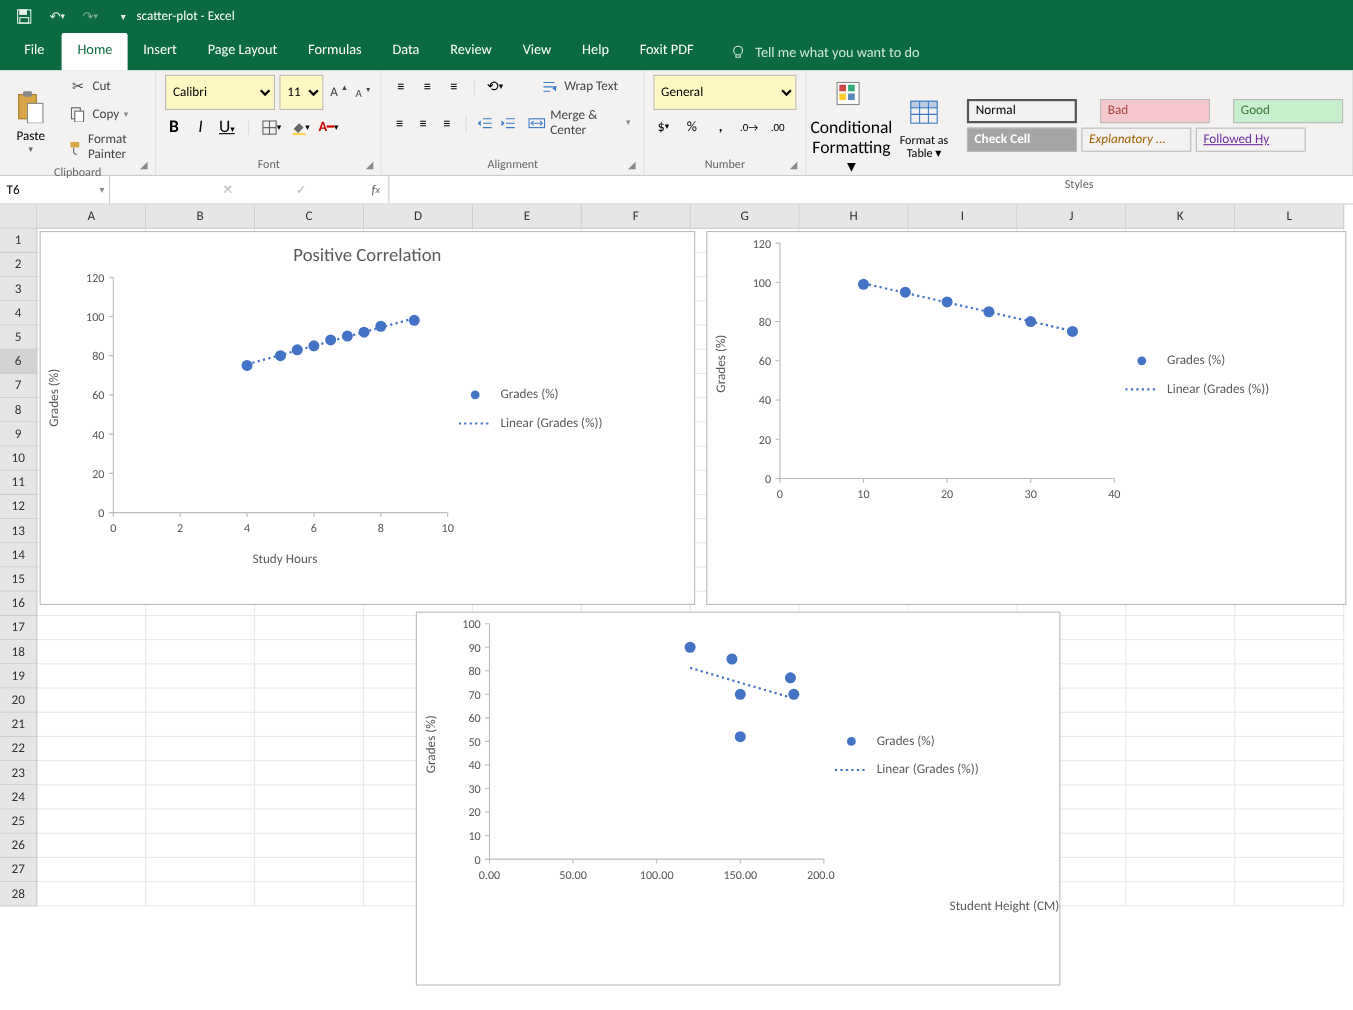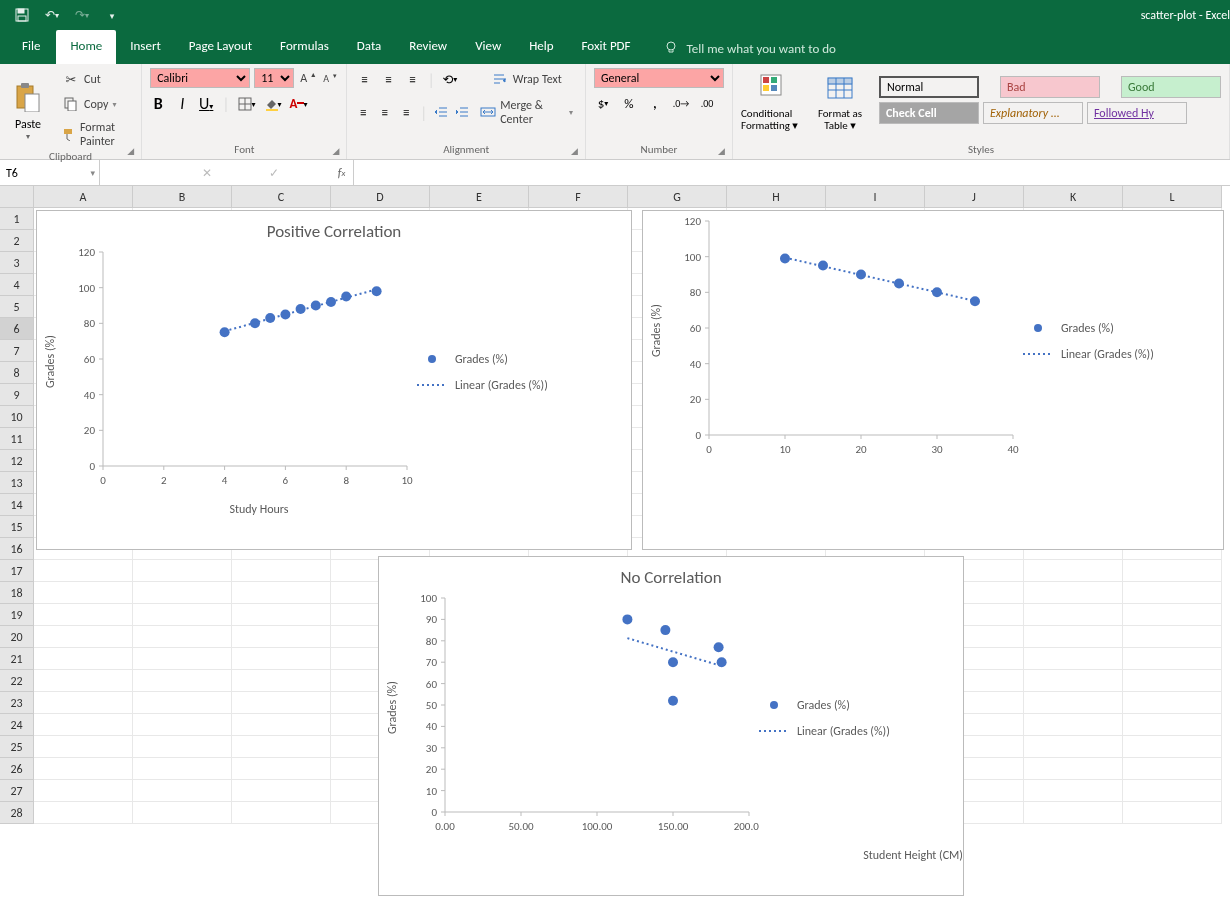--- a/index.html
+++ b/index.html
@@ -1,38 +1,38 @@
 <!DOCTYPE html>
 <html><head>
 <meta charset="utf-8">
 <style>
   * { box-sizing: border-box; margin: 0; padding: 0; font-family: "Segoe UI", Calibri, Arial, sans-serif; }
   html, body { width: 1230px; height: 918px; overflow: hidden; background: #fff; }
   
   .titlebar { height: 30px; background: #0b6a3f; color: #fff; display: flex; align-items: center; font-size: 12px; }
   .qa { display: flex; gap: 6px; align-items: center; padding-left: 10px; }
   .qa .tbtn { width: 24px; height: 22px; display:flex; align-items:center; justify-content:center; color:#fff; opacity:0.9; }
-  .title-center { flex: 1; text-align: right; }
+  .title-center { flex: 1; text-align: left; }
   
   .tabs { height: 34px; background: #0b6a3f; display:flex; align-items: stretch; padding-left: 6px; color:#fff; font-size:13px; }
   .tab { padding: 8px 14px 0 14px; cursor: default; }
   .tab.active { background: #fff; color: #0b6a3f; font-weight: 400; border-top-left-radius: 2px; border-top-right-radius:2px; }
   .file { padding: 8px 16px 0 16px; }
   .tell { display:flex; align-items:center; gap:8px; padding-left:18px; padding-top:2px; color:#cfe8db; }
   
   .ribbon { height: 96px; background: #f3f2f1; border-bottom: 1px solid #ccc; display:flex; }
   .group { border-right: 1px solid #e0e0e0; padding: 4px 8px 0 8px; display:flex; flex-direction:column; justify-content:space-between; position:relative; }
   .group-label { font-size: 11px; color:#666; text-align:center; padding-bottom: 3px; height:16px; }
   .launcher { position:absolute; right:2px; bottom:2px; width:12px; height:12px; font-size:9px; color:#888; }
   .row { display:flex; align-items: center; gap:4px; }
   .col { display:flex; flex-direction:column; }
   .btn { padding: 2px 4px; font-size: 12px; color:#444; display:flex; align-items:center; gap:4px; }
   .iconbox { width:18px; height:18px; display:inline-flex; align-items:center; justify-content:center; font-size:13px; }
   .bigicon { width:40px; height:40px; display:flex; align-items:center; justify-content:center; }
-  select, input.combo { font-size:12px; border:1px solid #bbb; background:#fca5a5; padding:1px 2px; height:20px; }
+  select, input.combo { font-size:12px; border:1px solid #bbb; background:#fef9c3; padding:1px 2px; height:32px; }
   .styles-cell { width:100px; height:22px; border:1px solid #bbb; font-size:12px; padding:2px 6px; display:flex; align-items:center; }
   
   .fbar { height: 26px; border-bottom: 1px solid #ccc; display:flex; align-items:stretch; font-size:12px;gap:45px; }
   .namebox { width: 100px; border-right:1px solid #ccc; display:flex; align-items:center; padding-left:6px; }
   .namebox .dd { margin-left:auto; margin-right:4px; color:#888; font-size:9px; }
   .fx { width: 24px; display:flex; align-items:center; justify-content:center; font-style:italic; border-right:1px solid #ccc; color:#666; }
   .fxcancel, .fxok { width:22px; display:flex; align-items:center; justify-content:center; color:#bbb; }
   .formula { flex:1; padding-left:6px; display:flex; align-items:center; }
   
   .grid { position: relative; display:grid; grid-template-columns: 34px repeat(12, 99px); grid-template-rows: 22px repeat(30, 22px); font-size: 12px; color:#333; }
@@ -247,21 +247,21 @@
       <div class="col" style="align-items:center;width:66px">
         <div class="bigicon">
             <svg width="30" height="30" viewBox="0 0 30 30">
               <rect x="2" y="2" width="20" height="20" fill="#fff" stroke="#888"></rect>
               <rect x="4" y="4" width="6" height="6" fill="#c44"></rect>
               <rect x="12" y="4" width="6" height="6" fill="#3a7"></rect>
               <rect x="4" y="12" width="6" height="6" fill="#fc3"></rect>
               <rect x="12" y="12" width="6" height="6" fill="#58b"></rect>
             </svg>
           </div>
-        <span style="font-size:11px;line-height:1.1"><span>Conditional Formatting</span> ▾</span>
+        <span style="font-size:16px;text-align:center;line-height:1.1"><span>Conditional Formatting</span> ▾</span>
       </div>
       <div class="col" style="align-items:center;width:58px">
         <div class="bigicon">
             <svg width="28" height="28" viewBox="0 0 28 28" fill="none" stroke="#3a7bc8">
               <rect x="2" y="4" width="24" height="20"></rect>
               <line x1="2" y1="10" x2="26" y2="10"></line>
               <line x1="2" y1="16" x2="26" y2="16"></line>
               <line x1="10" y1="4" x2="10" y2="24"></line>
               <line x1="18" y1="4" x2="18" y2="24"></line>
               <rect x="2" y="4" width="24" height="6" fill="#3a7bc8" opacity="0.3"></rect>
@@ -790,21 +790,20 @@
             <svg width="30" height="10">
               <line x1="0" y1="5" x2="30" y2="5" stroke="#4472c4" stroke-width="2" stroke-dasharray="2 3"></line>
             </svg>
             <span>Linear (Grades (%))</span>
           </div>
       </div>
     </div>
   </div>
 
   <div class="chart-card" style="left:378px; top:370px; width:586px; height:340px">
-    <div class="ctitle" style="margin-top:10px">No Correlation</div>
     <div style="display:flex">
       <div class="ytitle" style="height:220px;margin-top:10px;margin-left:6px">Grades (%)</div>
       <svg id="svg2" width="360" height="260">
           <line x1="42" y1="224" x2="46" y2="224" stroke="#bbb"></line>
           <text x="38" y="228" text-anchor="end" font-size="11">0</text>
           <line x1="42" y1="202.6" x2="46" y2="202.6" stroke="#bbb"></line>
           <text x="38" y="206.6" text-anchor="end" font-size="11">10</text>
           <line x1="42" y1="181.2" x2="46" y2="181.2" stroke="#bbb"></line>
           <text x="38" y="185.2" text-anchor="end" font-size="11">20</text>
           <line x1="42" y1="159.8" x2="46" y2="159.8" stroke="#bbb"></line>

